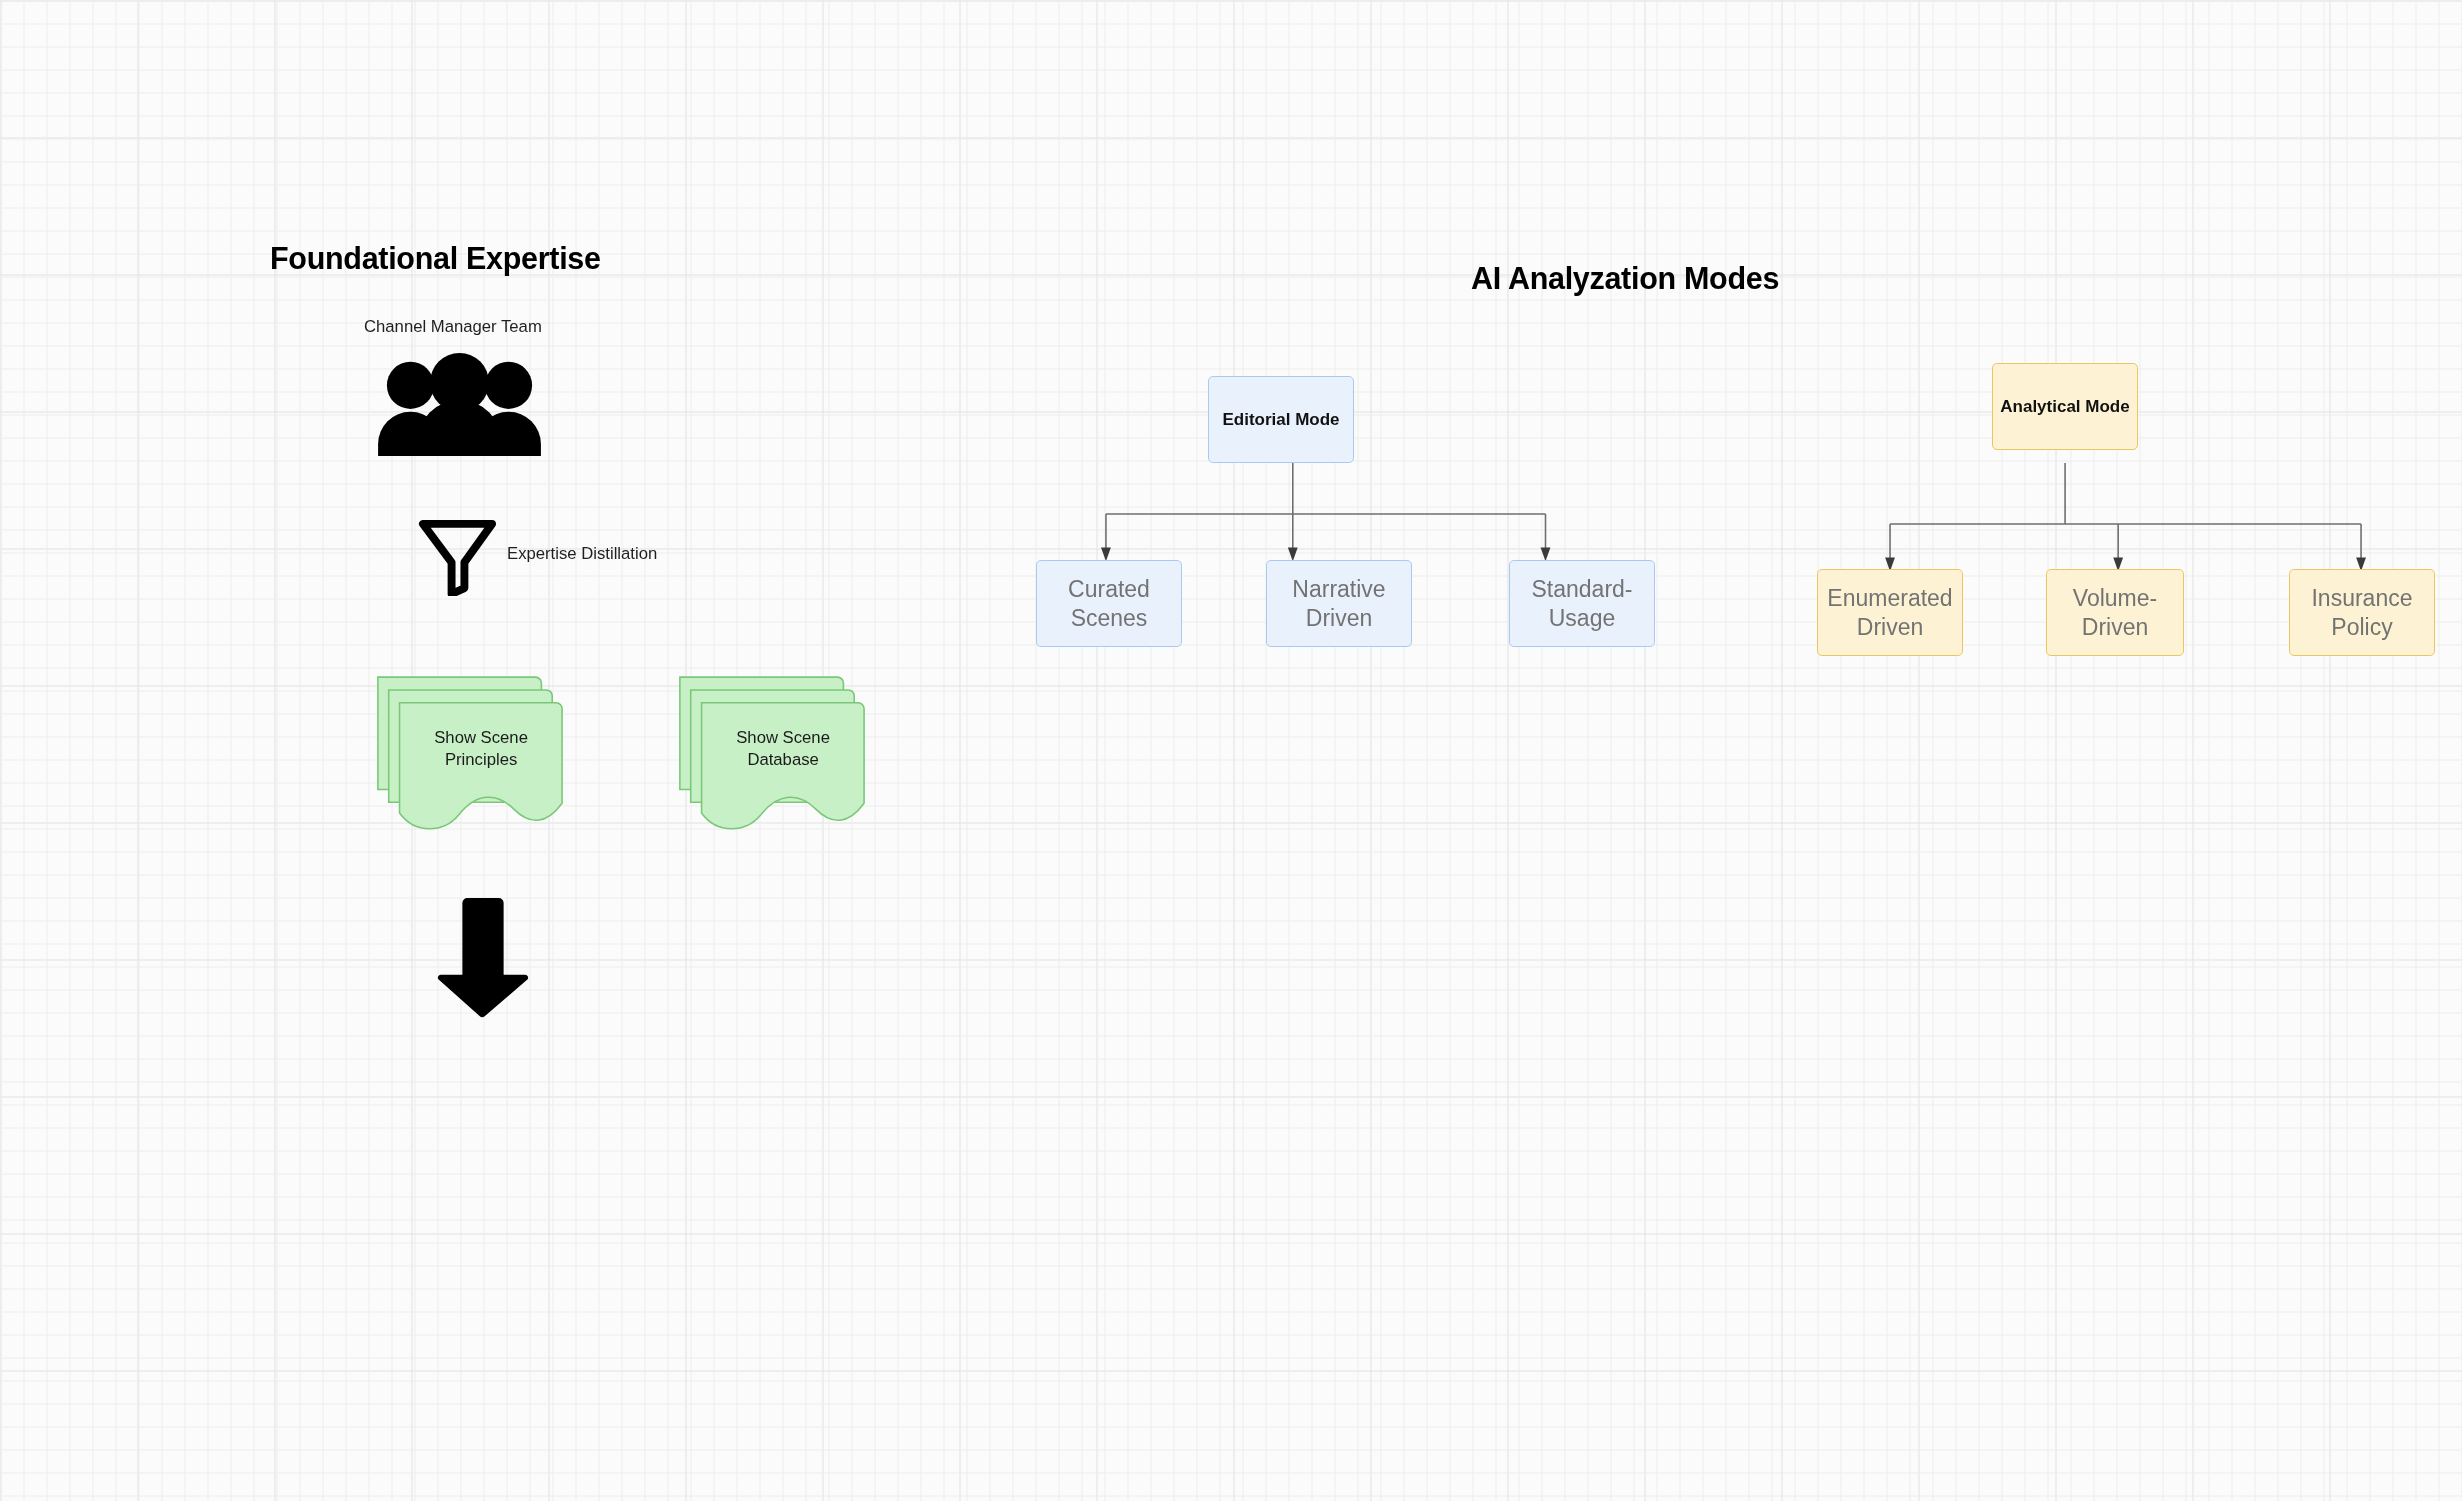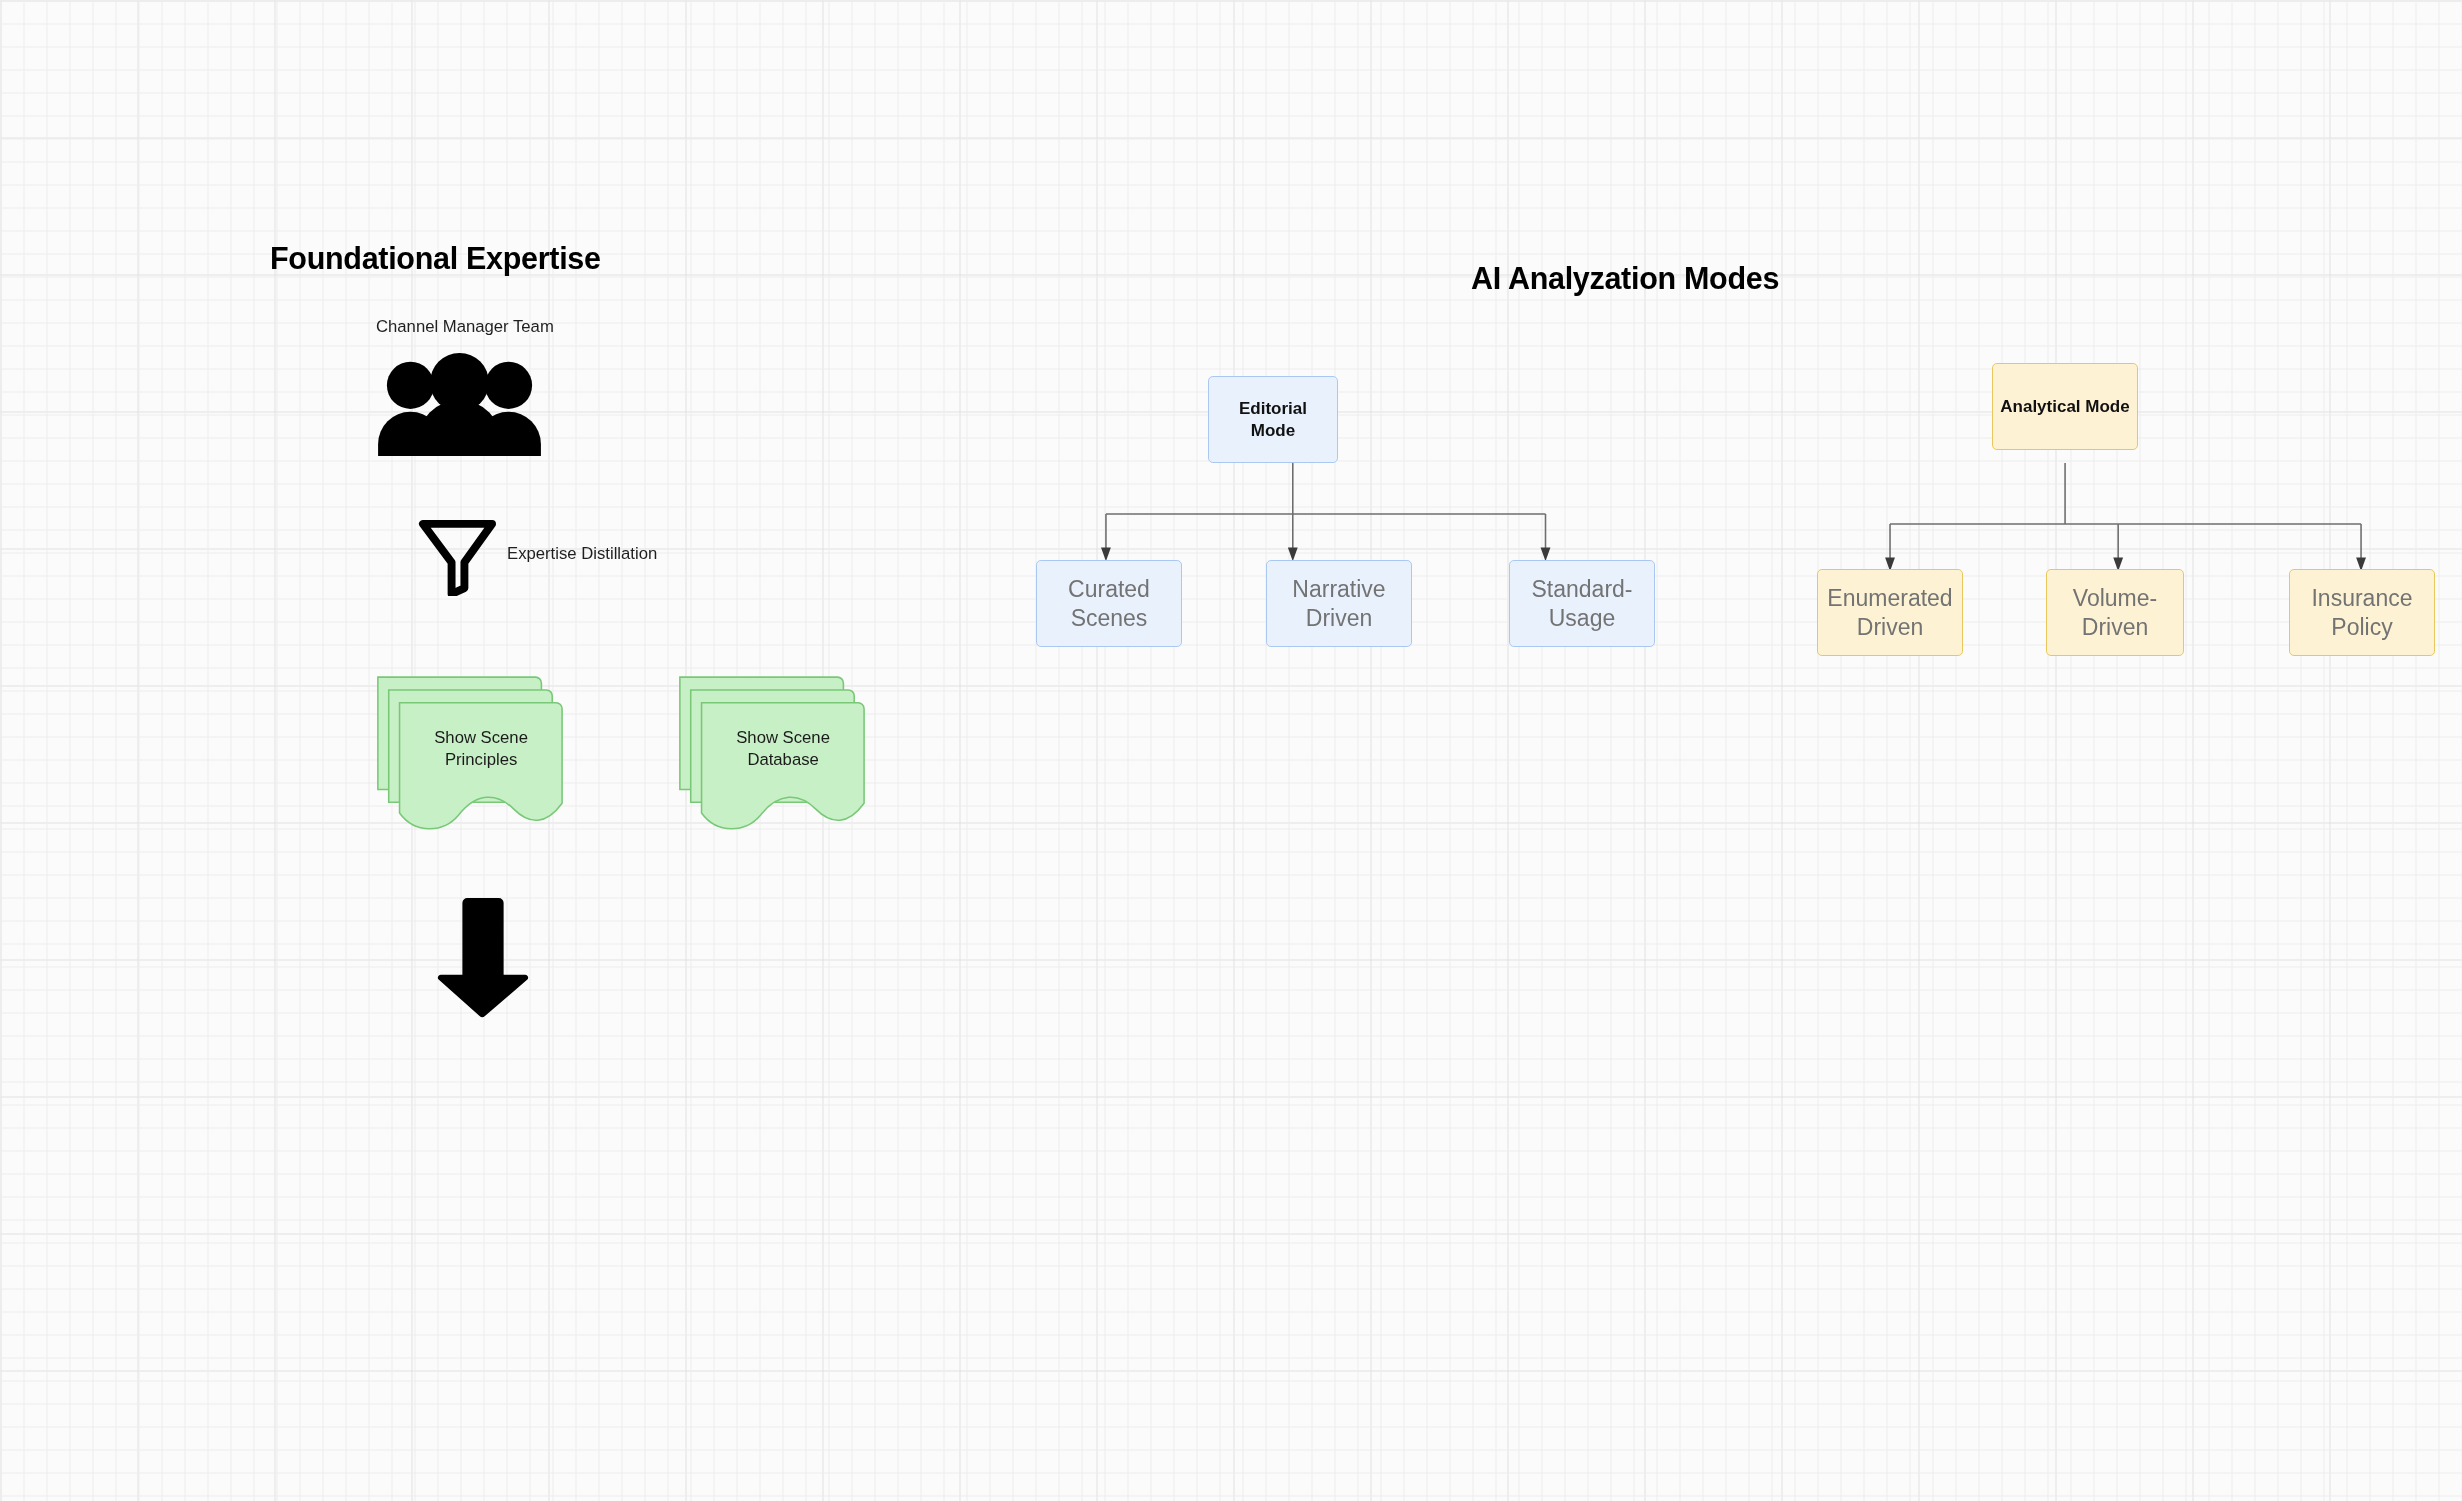--- a/index.html
+++ b/index.html
@@ -99,21 +99,21 @@
 
   svg.connectors, svg.icon { display: block; }
 </style>
 </head>
 <body>
 
 <div id="canvas">
 
   <div class="abs section-title" style="left:270px; top:241px;">Foundational Expertise</div>
 
-  <div class="abs plain-label" style="left:376px; top:317px;">Channel Manager Team</div>
+  <div class="abs plain-label" style="left:364px; top:317px;">Channel Manager Team</div>
 
   <div class="abs" style="left:376px; top:353px;">
     <svg class="icon" width="167" height="103" viewBox="0 0 170 105">
 
       <circle cx="35" cy="33" r="24" fill="#000000"></circle>
       <path d="M2 105 L2 93 A33 33 0 0 1 68 93 L68 105 Z" fill="#000000"></path>
 
       <circle cx="135" cy="33" r="24" fill="#000000"></circle>
       <path d="M102 105 L102 93 A33 33 0 0 1 168 93 L168 105 Z" fill="#000000"></path>
 
@@ -180,21 +180,21 @@
       <path d="M273 62 V100"></path>
       <path d="M530 62 V100"></path>
     </g>
     <g fill="#3a3a3a">
       <path d="M78 96 L88 96 L83 110 Z"></path>
       <path d="M268 96 L278 96 L273 110 Z"></path>
       <path d="M525 96 L535 96 L530 110 Z"></path>
     </g>
   </svg>
 
-  <div class="abs node node-blue node-root" style="left:1208px; top:376px; width:130px; height:87px;">Editorial Mode</div>
+  <div class="abs node node-blue node-root" style="left:1208px; top:376px; width:146px; height:87px;">Editorial Mode</div>
 
   <div class="abs node node-blue node-leaf" style="left:1036px; top:560px; width:146px; height:87px;">Curated Scenes</div>
 
   <div class="abs node node-blue node-leaf" style="left:1266px; top:560px; width:146px; height:87px;">Narrative Driven</div>
 
   <div class="abs node node-blue node-leaf" style="left:1509px; top:560px; width:146px; height:87px;">Standard-Usage</div>
 
   <svg class="connectors abs" style="left:1852px; top:463px;" width="552" height="118" viewBox="0 0 560 120">
     <g stroke="#6e6e6e" stroke-width="1.6" fill="none">
       <path d="M216 0 V62"></path>

